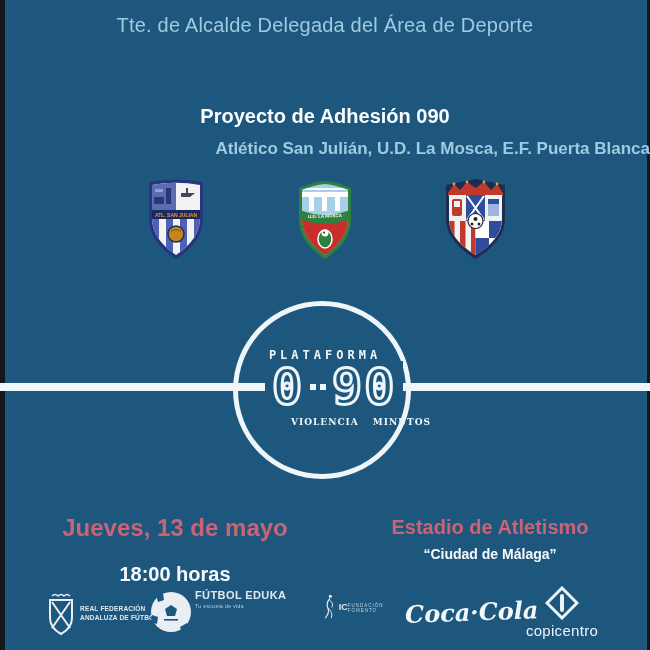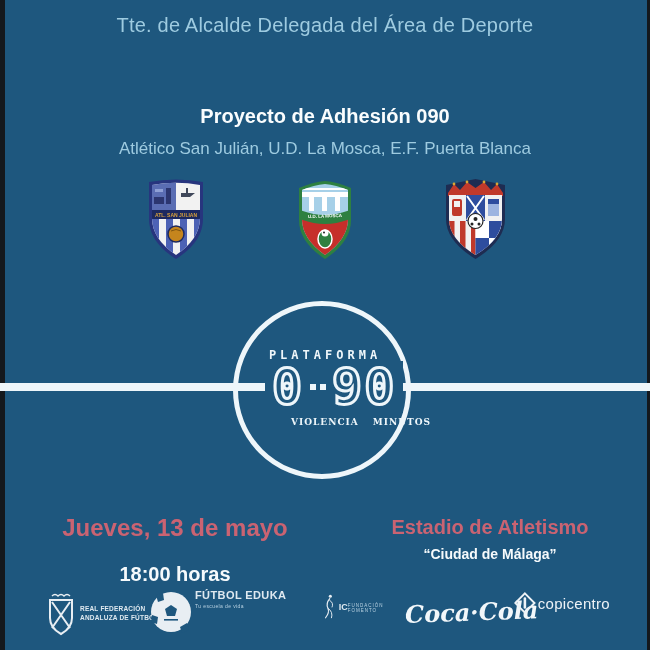--- a/index.html
+++ b/index.html
@@ -11,21 +11,21 @@
   .abs{position:absolute;}
   .edge{position:absolute;top:0;height:650px;background:#14181d;}
   .edge-left{left:0;width:5px;}
   .edge-right{right:0;width:3px;}
   .ctr{left:0;width:650px;text-align:center;}
 
   .header-line{color:#9ecbe0;font-size:20px;letter-spacing:.2px;}
   .hl1{top:14px;}
   .hl2{top:79px;}
   .project-title{top:105px;color:#fafdfe;font-weight:bold;font-size:20px;}
-  .clubs-line{top:139px;color:#9ecbe0;font-weight:normal;font-size:17px;}
+  .clubs-line{top:139px;color:#9ecbe0;font-weight:bold;font-size:17px;text-align:right;}
 
   .crest{position:absolute;}
 
   
   .midline{position:absolute;left:0;top:383px;width:650px;height:8px;background:#eef6fa;}
   .center-circle{
     position:absolute;left:233px;top:301px;width:168px;height:168px;
     border:5px solid #eef6fa;border-radius:50%;background:transparent;
   }
   .plataforma{
@@ -64,21 +64,21 @@
   .sp-eduka{left:150px;top:589px;display:flex;align-items:flex-start;gap:3px;}
   .sp-eduka .name{font-size:11px;font-weight:bold;letter-spacing:.4px;}
   .sp-eduka .tag{font-size:5px;color:#b9d2e2;margin-top:2px;letter-spacing:.4px;}
   .sp-ic{left:316px;top:585px;width:72px;display:flex;flex-direction:row;align-items:center;}
   .sp-ic .row{display:flex;align-items:flex-end;gap:8px;}
   .sp-ic .mono{font-size:9px;font-weight:bold;}
   .sp-ic .cap{font-size:4.5px;letter-spacing:1px;color:#b9d2e2;margin-top:2px;}
   .sp-coke{left:405px;top:598px;width:110px;text-align:center;
     font-family:"DejaVu Serif",serif;font-style:italic;font-weight:bold;
     font-size:24px;transform:rotate(-2deg);color:#f2f7fa;}
-  .sp-copi{left:514px;top:586px;width:96px;display:flex;flex-direction:row;align-items:center;gap:2px;}
+  .sp-copi{left:514px;top:586px;width:96px;display:flex;flex-direction:column;align-items:center;gap:2px;}
   .sp-copi .name{font-size:15px;color:#eef3f7;letter-spacing:.3px;}
 </style>
 </head>
 <body>
 
 <div id="poster">
   <div class="edge edge-left"></div>
   <div class="edge edge-right"></div>
 
   <div class="abs ctr header-line hl1">Tte. de Alcalde Delegada del Área de Deporte</div>

